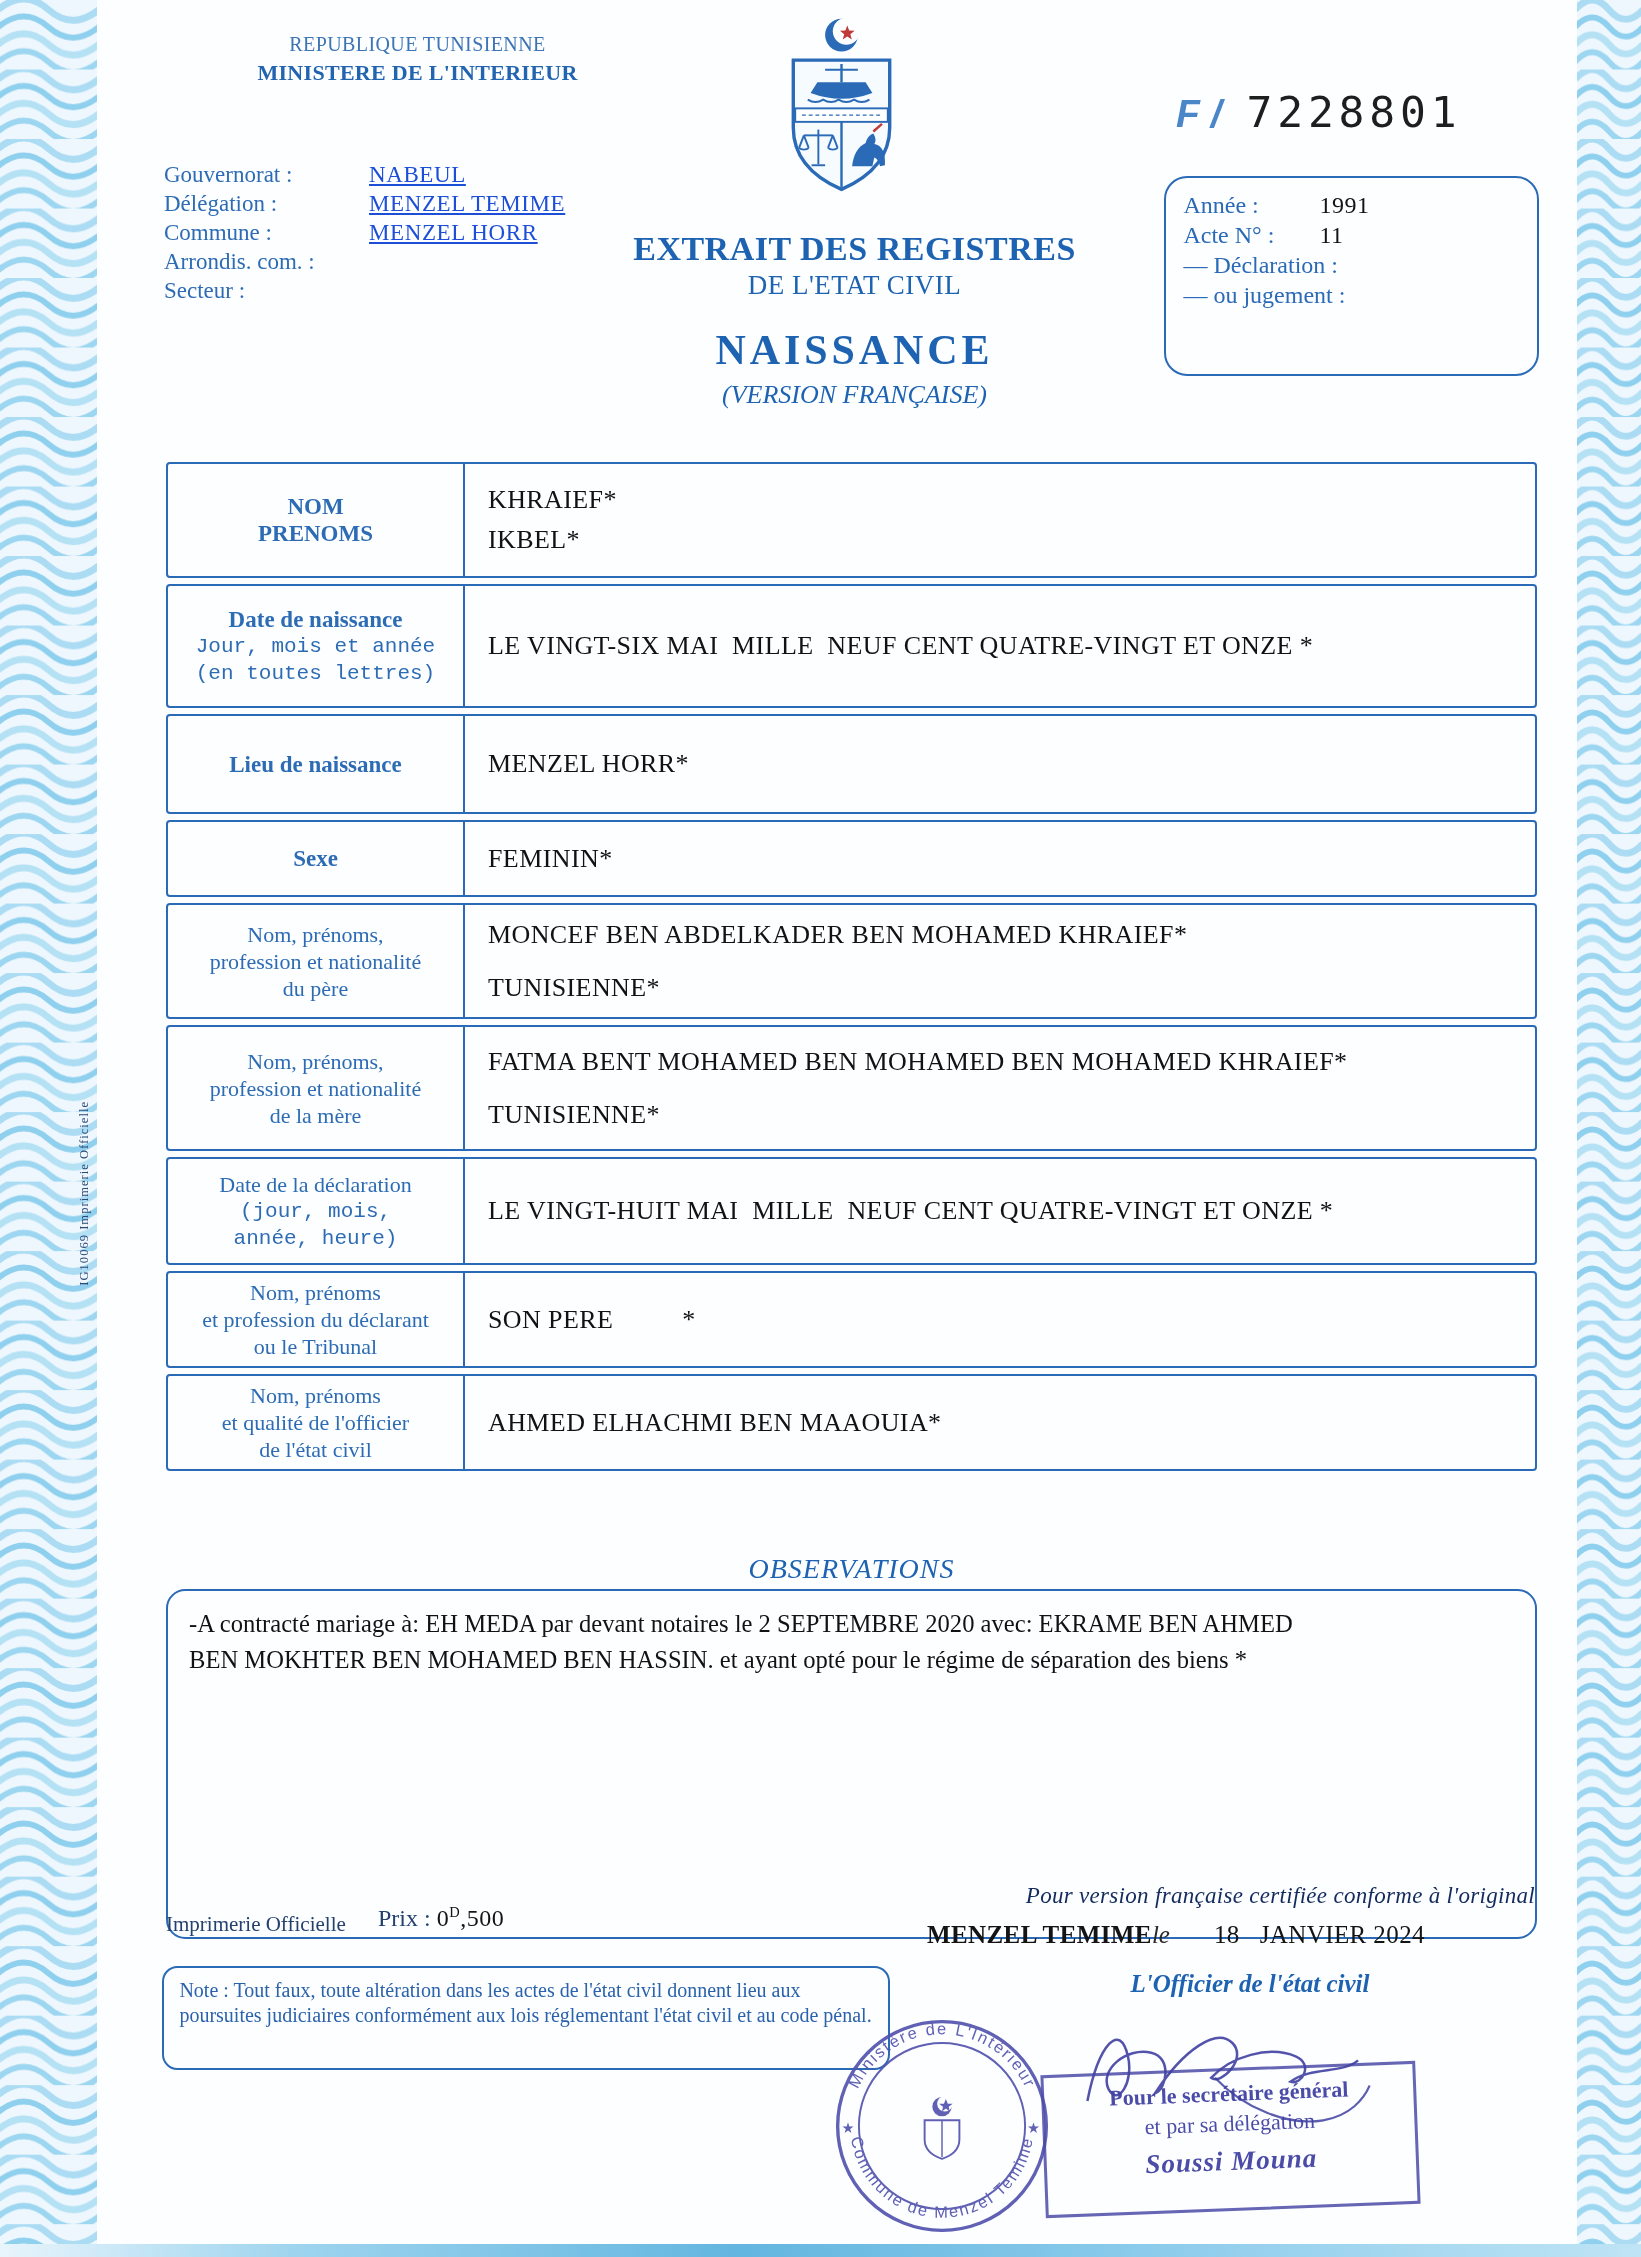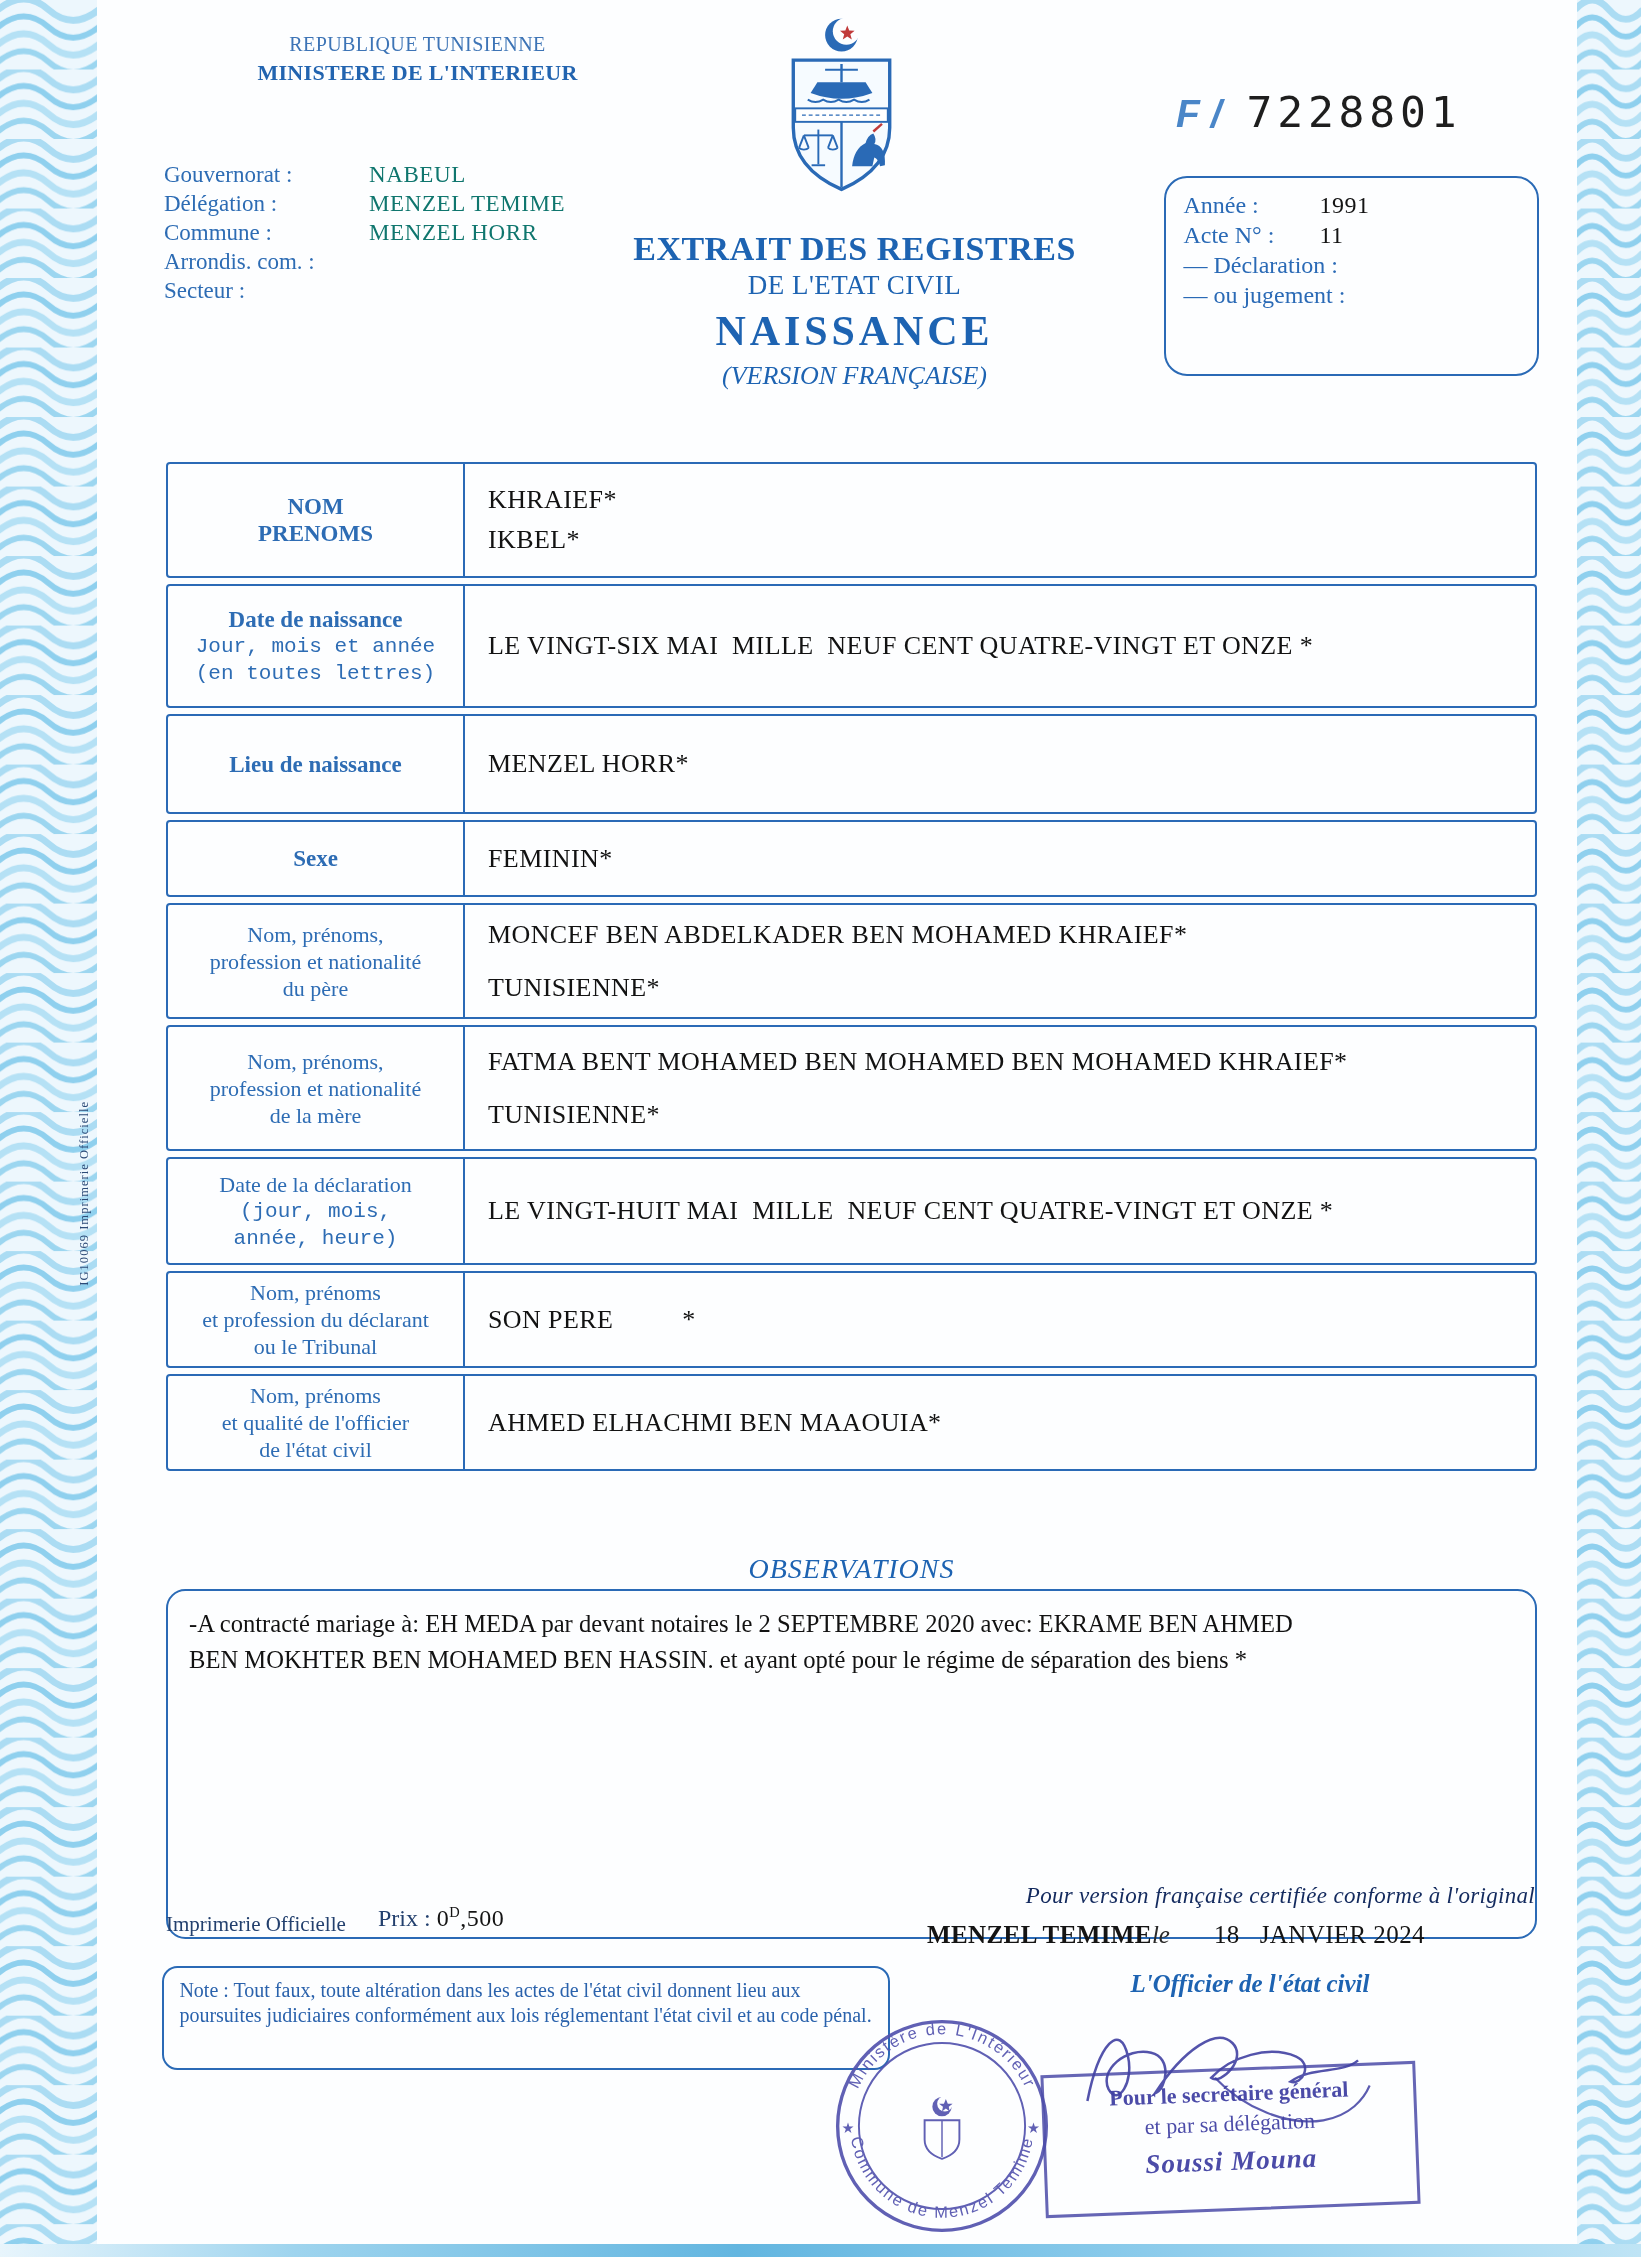--- a/index.html
+++ b/index.html
@@ -25,26 +25,26 @@
   .republic { font-size:20px; color:#3d74b6; letter-spacing:0.4px; }
   .ministry { font-size:22px; color:#2264b0; font-weight:bold; margin-top:3.9px; letter-spacing:0.3px; }
 
   .form-no { left:1176px; top:87px; display:flex; align-items:baseline; }
   .form-prefix { font-family:"Liberation Sans", sans-serif; font-style:italic; font-weight:bold; font-size:39px; color:#4a86c8; }
   .form-num { font-family:"DejaVu Sans Mono", monospace; font-size:43px; color:#1e1e1e; letter-spacing:4.8px; margin-left:25px; }
 
   .loc-block { left:164px; top:160px; font-size:23px; line-height:29px; }
   .loc-row { display:flex; }
   .loc-label { width:205px; color:#2d6cb4; }
-  .loc-value { color:#0f766e; letter-spacing:0.6px; }
+  .loc-value { color:#1d4ed8; letter-spacing:0.6px;text-decoration:underline; }
 
   .title-block { left:526px; top:230px; width:657px; text-align:center; color:#1d63b2; }
   .title-l1 { font-size:34px; font-weight:bold; letter-spacing:0.5px; }
   .title-l2 { font-size:27px; margin-top:1.9px; letter-spacing:0.5px; }
-  .title-l3 { font-size:42px; font-weight:bold; letter-spacing:3.9px; margin-top:6px; }
+  .title-l3 { font-size:42px; font-weight:bold; letter-spacing:3.9px; margin-top:25px; }
   .title-l4 { font-size:26px; font-style:italic; margin-top:5.8px; }
 
   .acte-box {
     left:1164px; top:176px; width:375px; height:200px;
     border:2.9px solid #2a6ab6; border-radius:23px;
     padding:11.6px 17.4px; color:#2a6ab6; font-size:24px;
   }
   .acte-row { display:flex; line-height:30px; }
   .acte-label { width:124px; }
   .acte-value { color:#141414; margin-left:12px; letter-spacing:0.5px; }

